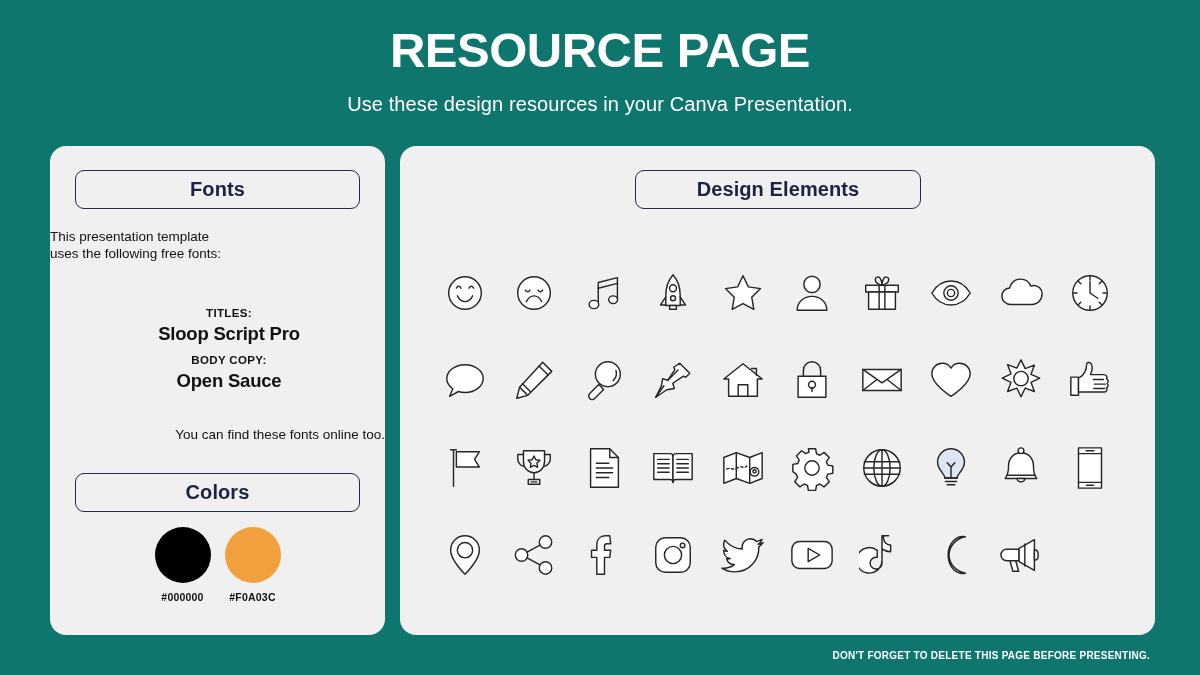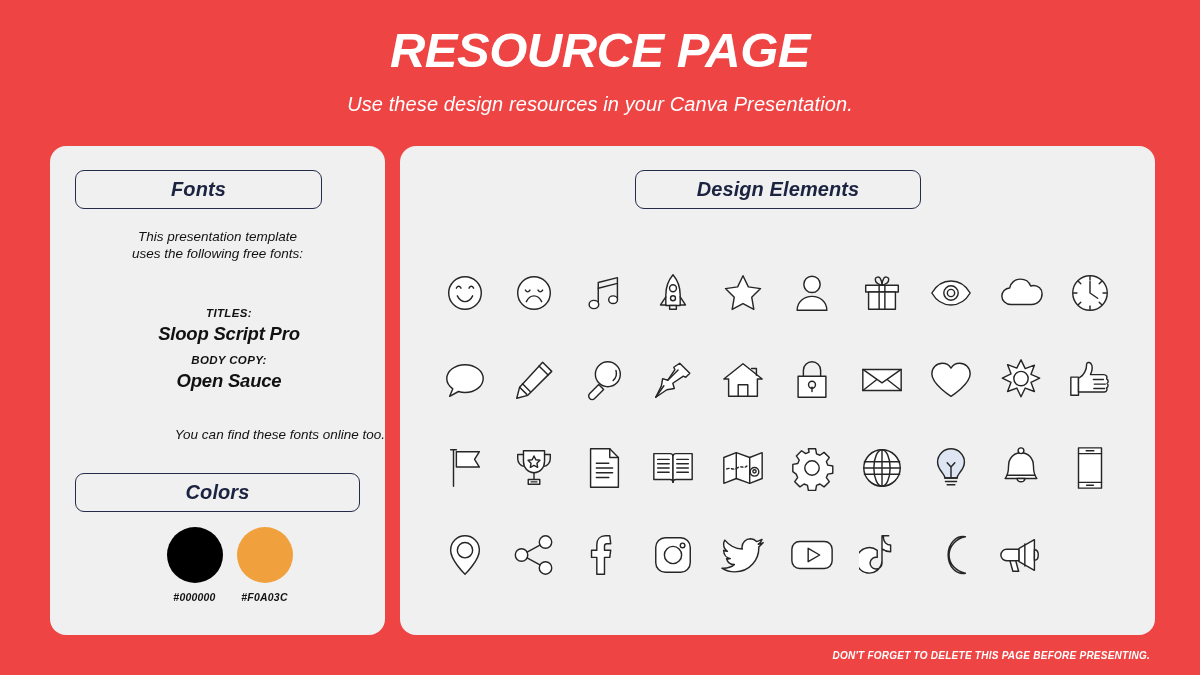--- a/index.html
+++ b/index.html
@@ -2,21 +2,21 @@
 <html><head>
 <meta charset="utf-8">
 <style>
   * { margin:0; padding:0; box-sizing:border-box; }
   html, body {
     width:1200px; height:675px;
     background:#000000;
     font-family:"Liberation Sans", sans-serif;
     overflow:hidden;
   }
-  #slide { position:relative; width:1200px; height:675px; background:#ef4444;font-style:italic; }
+  #slide { position:relative; width:1200px; height:675px; background:#0f766e; }
 
   
   .page-title {
     position:absolute; top:25px; left:0; width:1200px;
     text-align:center;
     color:#ffffff;
     font-size:49px;
     font-weight:bold;
     letter-spacing:-0.5px;
     line-height:1.05;
@@ -44,49 +44,49 @@
     border:1.6px solid #252B4A;
     border-radius:9px;
     background:#F0F0F0;
     color:#1B2340;
     font-size:20px;
     font-weight:bold;
     text-align:center;
     display:flex; align-items:center; justify-content:center;
     letter-spacing:0.1px;
   }
-  #pill-fonts   { position:absolute; left:25px;  top:24px;  width:247px; height:39px; }
+  #pill-fonts   { position:absolute; left:25px;  top:24px;  width:285px; height:39px; }
   #pill-colors  { position:absolute; left:25px;  top:327px; width:285px; height:39px; }
   #pill-design  { position:absolute; left:235px; top:24px;  width:286px; height:39px; }
 
   
   .fonts-intro {
     position:absolute; left:0; top:82px; width:335px;
-    text-align:center; color:#111; font-size:13.5px; line-height:1.28;
+    text-align:left; color:#111; font-size:13.5px; line-height:1.28;
   }
   .font-block { position:absolute; left:0; width:335px; text-align:center;padding-left:23px; }
   #font-block-titles { top:160px; }
   #font-block-body   { top:207px; }
   .font-role {
     color:#111; font-size:11.5px; font-weight:bold;
     letter-spacing:0.35px; line-height:1.35;
   }
   .font-name {
     color:#111; font-size:18.5px; font-weight:bold; line-height:1.3;
     letter-spacing:-0.2px;
   }
   .fonts-outro {
     position:absolute; left:0; top:281px; width:335px;
     text-align:right; color:#111; font-size:13.5px;
   }
 
   
   #swatch-row {
     position:absolute; left:0; top:381px; width:335px;
-    display:flex; justify-content:center; gap:8px;margin-left:12px;
+    display:flex; justify-content:center; gap:8px;
   }
   .swatch-cell { width:62px; text-align:center; }
   .swatch-dot {
     width:56px; height:56px; border-radius:50%; margin:0 auto 8px auto;
   }
   .swatch-hex {
     color:#111; font-size:10.5px; font-weight:bold; letter-spacing:0.2px;
   }
 
   

